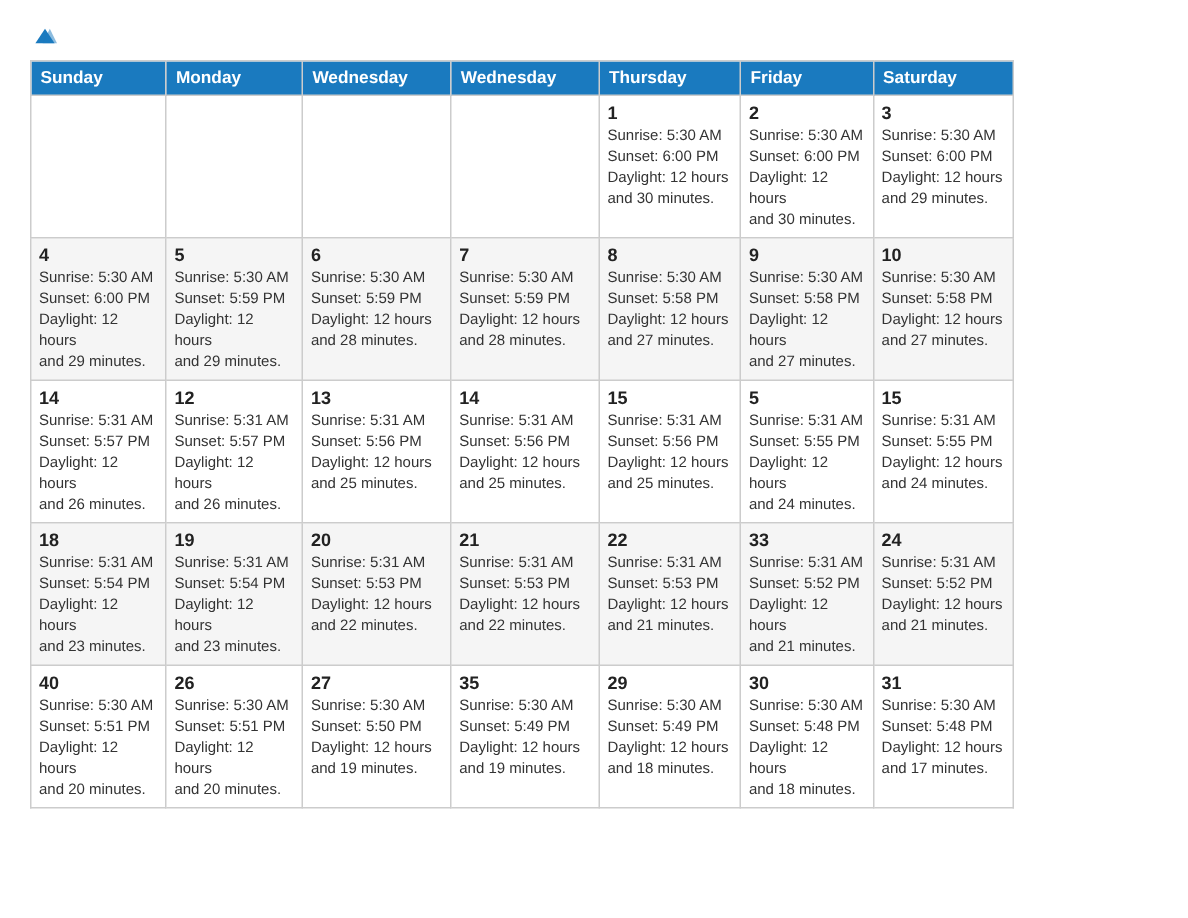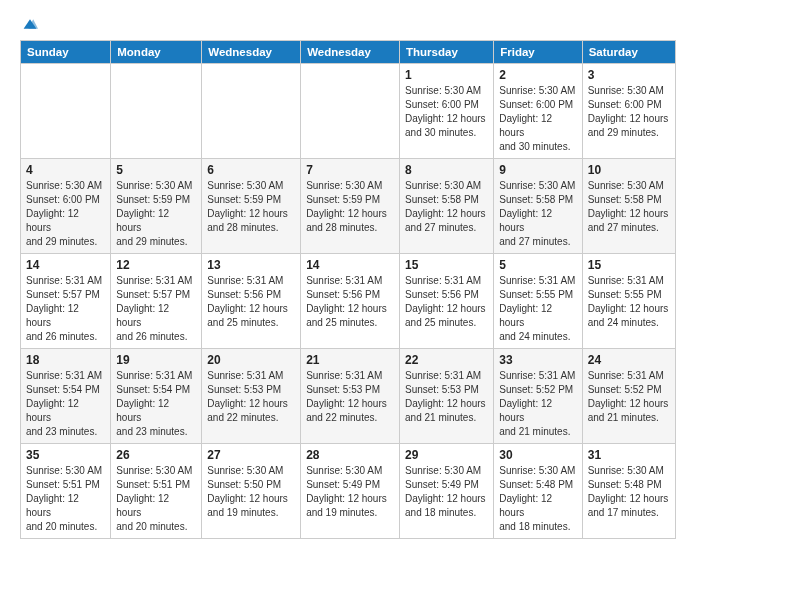--- a/index.html
+++ b/index.html
@@ -306,42 +306,42 @@
           <td>
             <span class="day-num">24</span>
             <div class="day-info" style="white-space: pre-line;">Sunrise: 5:31 AM
 Sunset: 5:52 PM
 Daylight: 12 hours
 and 21 minutes.</div>
           </td>
         </tr>
         <tr>
           <td>
+            <span class="day-num">40</span>
+            <div class="day-info" style="white-space: pre-line;">Sunrise: 5:30 AM
+Sunset: 5:51 PM
+Daylight: 12 hours
+and 20 minutes.</div>
+          </td>
+          <td>
+            <span class="day-num">26</span>
+            <div class="day-info" style="white-space: pre-line;">Sunrise: 5:30 AM
+Sunset: 5:51 PM
+Daylight: 12 hours
+and 20 minutes.</div>
+          </td>
+          <td>
+            <span class="day-num">27</span>
+            <div class="day-info" style="white-space: pre-line;">Sunrise: 5:30 AM
+Sunset: 5:50 PM
+Daylight: 12 hours
+and 19 minutes.</div>
+          </td>
+          <td>
             <span class="day-num">35</span>
-            <div class="day-info" style="white-space: pre-line;">Sunrise: 5:30 AM
-Sunset: 5:51 PM
-Daylight: 12 hours
-and 20 minutes.</div>
-          </td>
-          <td>
-            <span class="day-num">26</span>
-            <div class="day-info" style="white-space: pre-line;">Sunrise: 5:30 AM
-Sunset: 5:51 PM
-Daylight: 12 hours
-and 20 minutes.</div>
-          </td>
-          <td>
-            <span class="day-num">27</span>
-            <div class="day-info" style="white-space: pre-line;">Sunrise: 5:30 AM
-Sunset: 5:50 PM
-Daylight: 12 hours
-and 19 minutes.</div>
-          </td>
-          <td>
-            <span class="day-num">28</span>
             <div class="day-info" style="white-space: pre-line;">Sunrise: 5:30 AM
 Sunset: 5:49 PM
 Daylight: 12 hours
 and 19 minutes.</div>
           </td>
           <td>
             <span class="day-num">29</span>
             <div class="day-info" style="white-space: pre-line;">Sunrise: 5:30 AM
 Sunset: 5:49 PM
 Daylight: 12 hours

